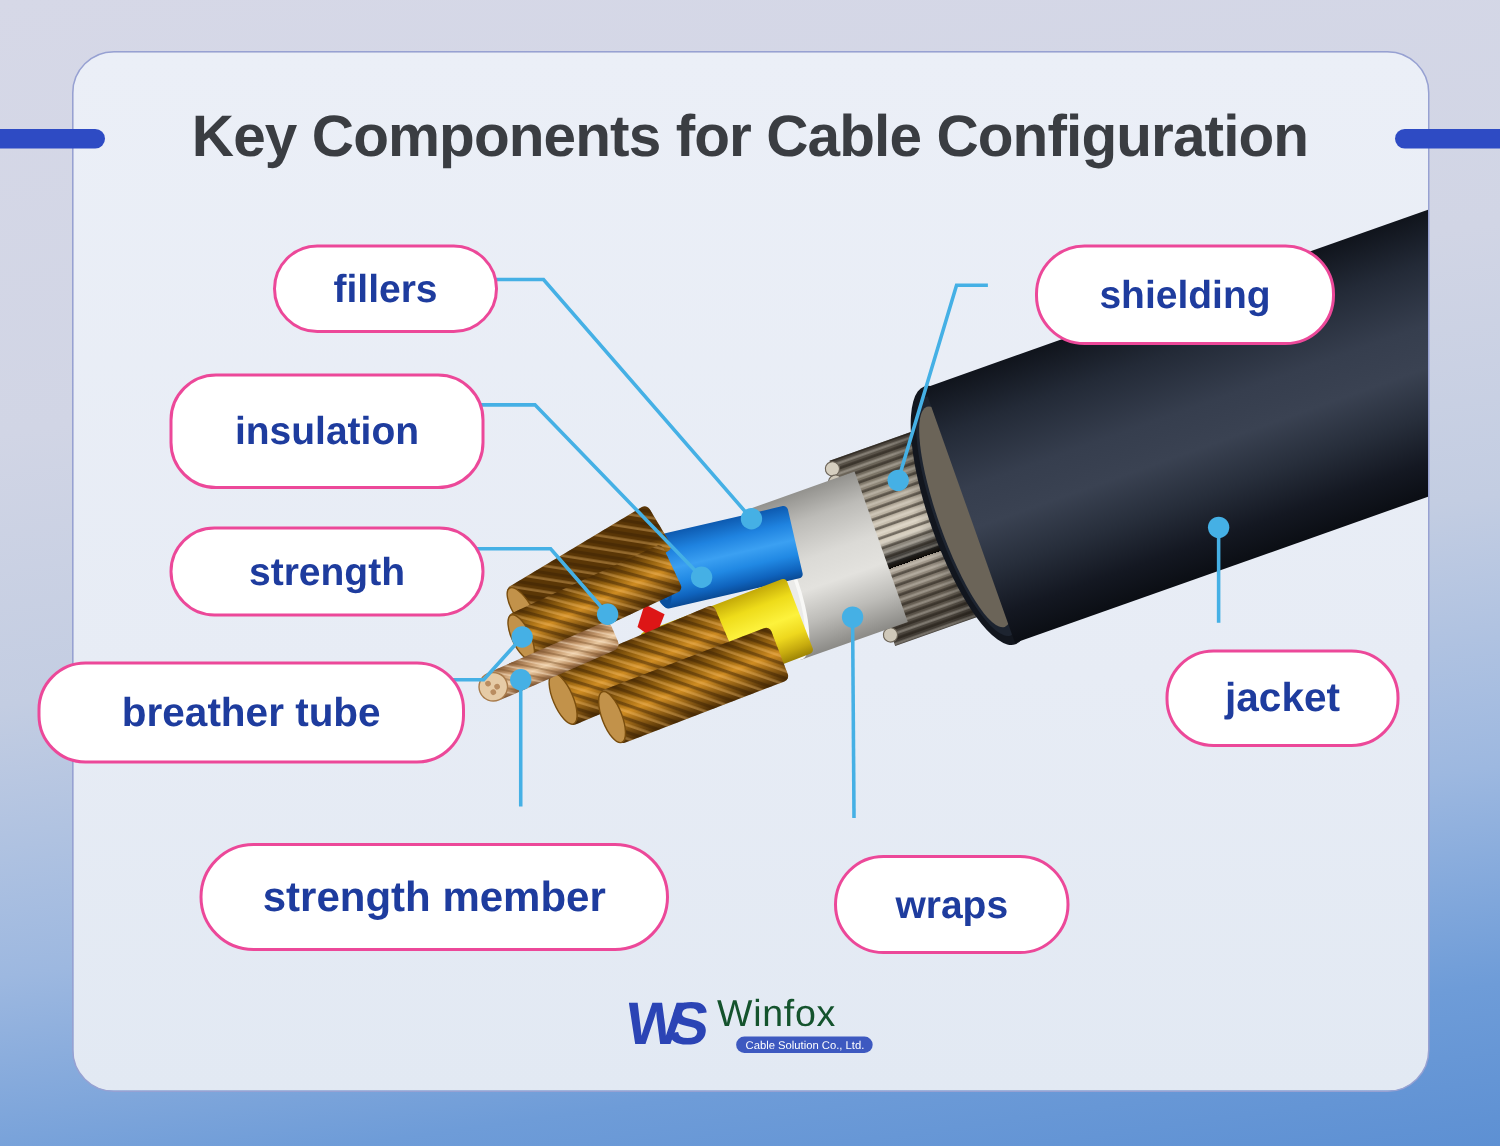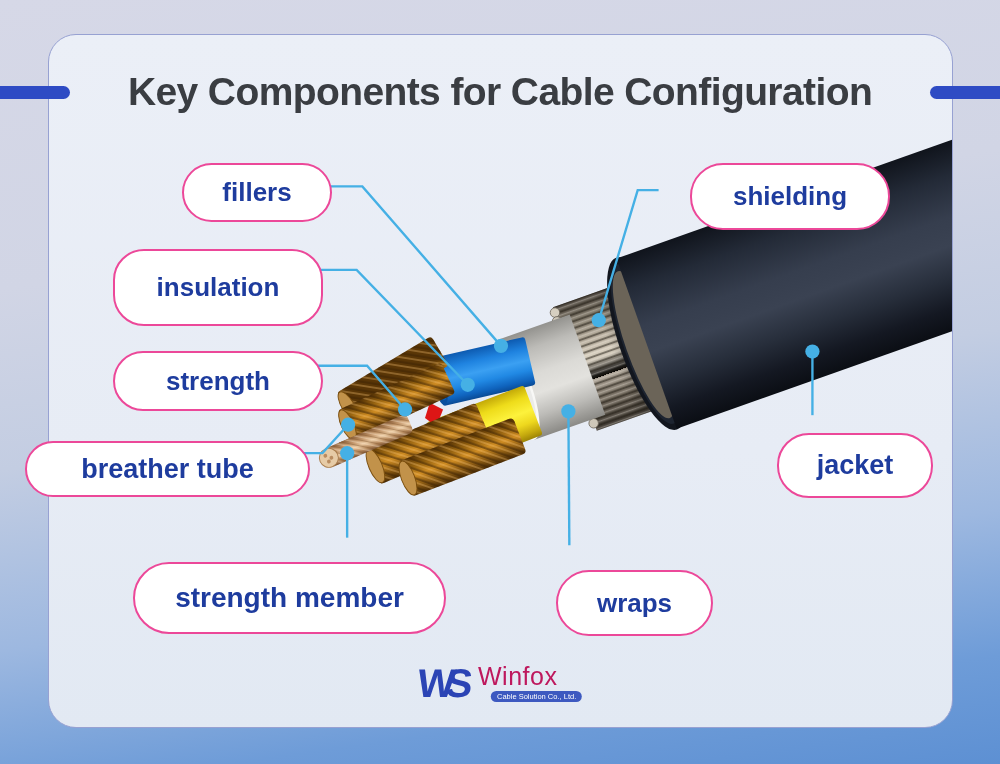--- a/index.html
+++ b/index.html
@@ -22,35 +22,35 @@
     font-size:39px;font-weight:700;letter-spacing:-0.6px;color:#3a3d42;
   }
   .pill{
     position:absolute;z-index:8;background:#ffffff;border:2px solid #ec4899;
     display:flex;align-items:center;justify-content:center;
     font-weight:700;color:#1e3c9e;font-size:26px;box-sizing:border-box;
   }
   .pill-fillers{left:182px;top:163px;width:150px;height:59px;border-radius:30px;}
   .pill-insulation{left:113px;top:249px;width:210px;height:77px;border-radius:31px;}
   .pill-conductor{left:113px;top:351px;width:210px;height:60px;border-radius:30px;}
-  .pill-breather{left:25px;top:441px;width:285px;height:56px;border-radius:32px;font-size:27px;}
+  .pill-breather{left:25px;top:441px;width:285px;height:68px;border-radius:32px;font-size:27px;}
   .pill-strength{left:133px;top:562px;width:313px;height:72px;border-radius:36px;font-size:28px;}
   .pill-wraps{left:556px;top:570px;width:157px;height:66px;border-radius:33px;text-align:right;}
   .pill-shielding{left:690px;top:163px;width:200px;height:67px;border-radius:33px;text-align:right;}
   .pill-jacket{left:777px;top:433px;width:156px;height:65px;border-radius:32px;font-size:27px;}
   .logo{
     position:absolute;left:50%;top:663px;transform:translateX(-50%);
     display:flex;align-items:center;gap:7px;z-index:7;
   }
   .monogram{
     font-size:40px;font-weight:700;color:#2b44b5;letter-spacing:-0.24em;
     transform:skewX(-6deg);line-height:1;padding-right:8px;
   }
   .logo-right{display:flex;flex-direction:column;align-items:flex-start;}
-  .logo-name{font-size:25px;color:#be185d;font-weight:400;line-height:1.0;letter-spacing:0.5px;}
+  .logo-name{font-size:25px;color:#14532d;font-weight:400;line-height:1.0;letter-spacing:0.5px;}
   .logo-tagline{
     margin-top:2px;background:#3d59c0;color:#ffffff;font-size:7.5px;
     padding:1px 6px;border-radius:6px;line-height:1.2;white-space:nowrap;margin-left:13px;
   }
 </style>
 </head>
 <body>
 
 <div class="card">
   <svg width="903" height="692" viewBox="48 34 951 726">

